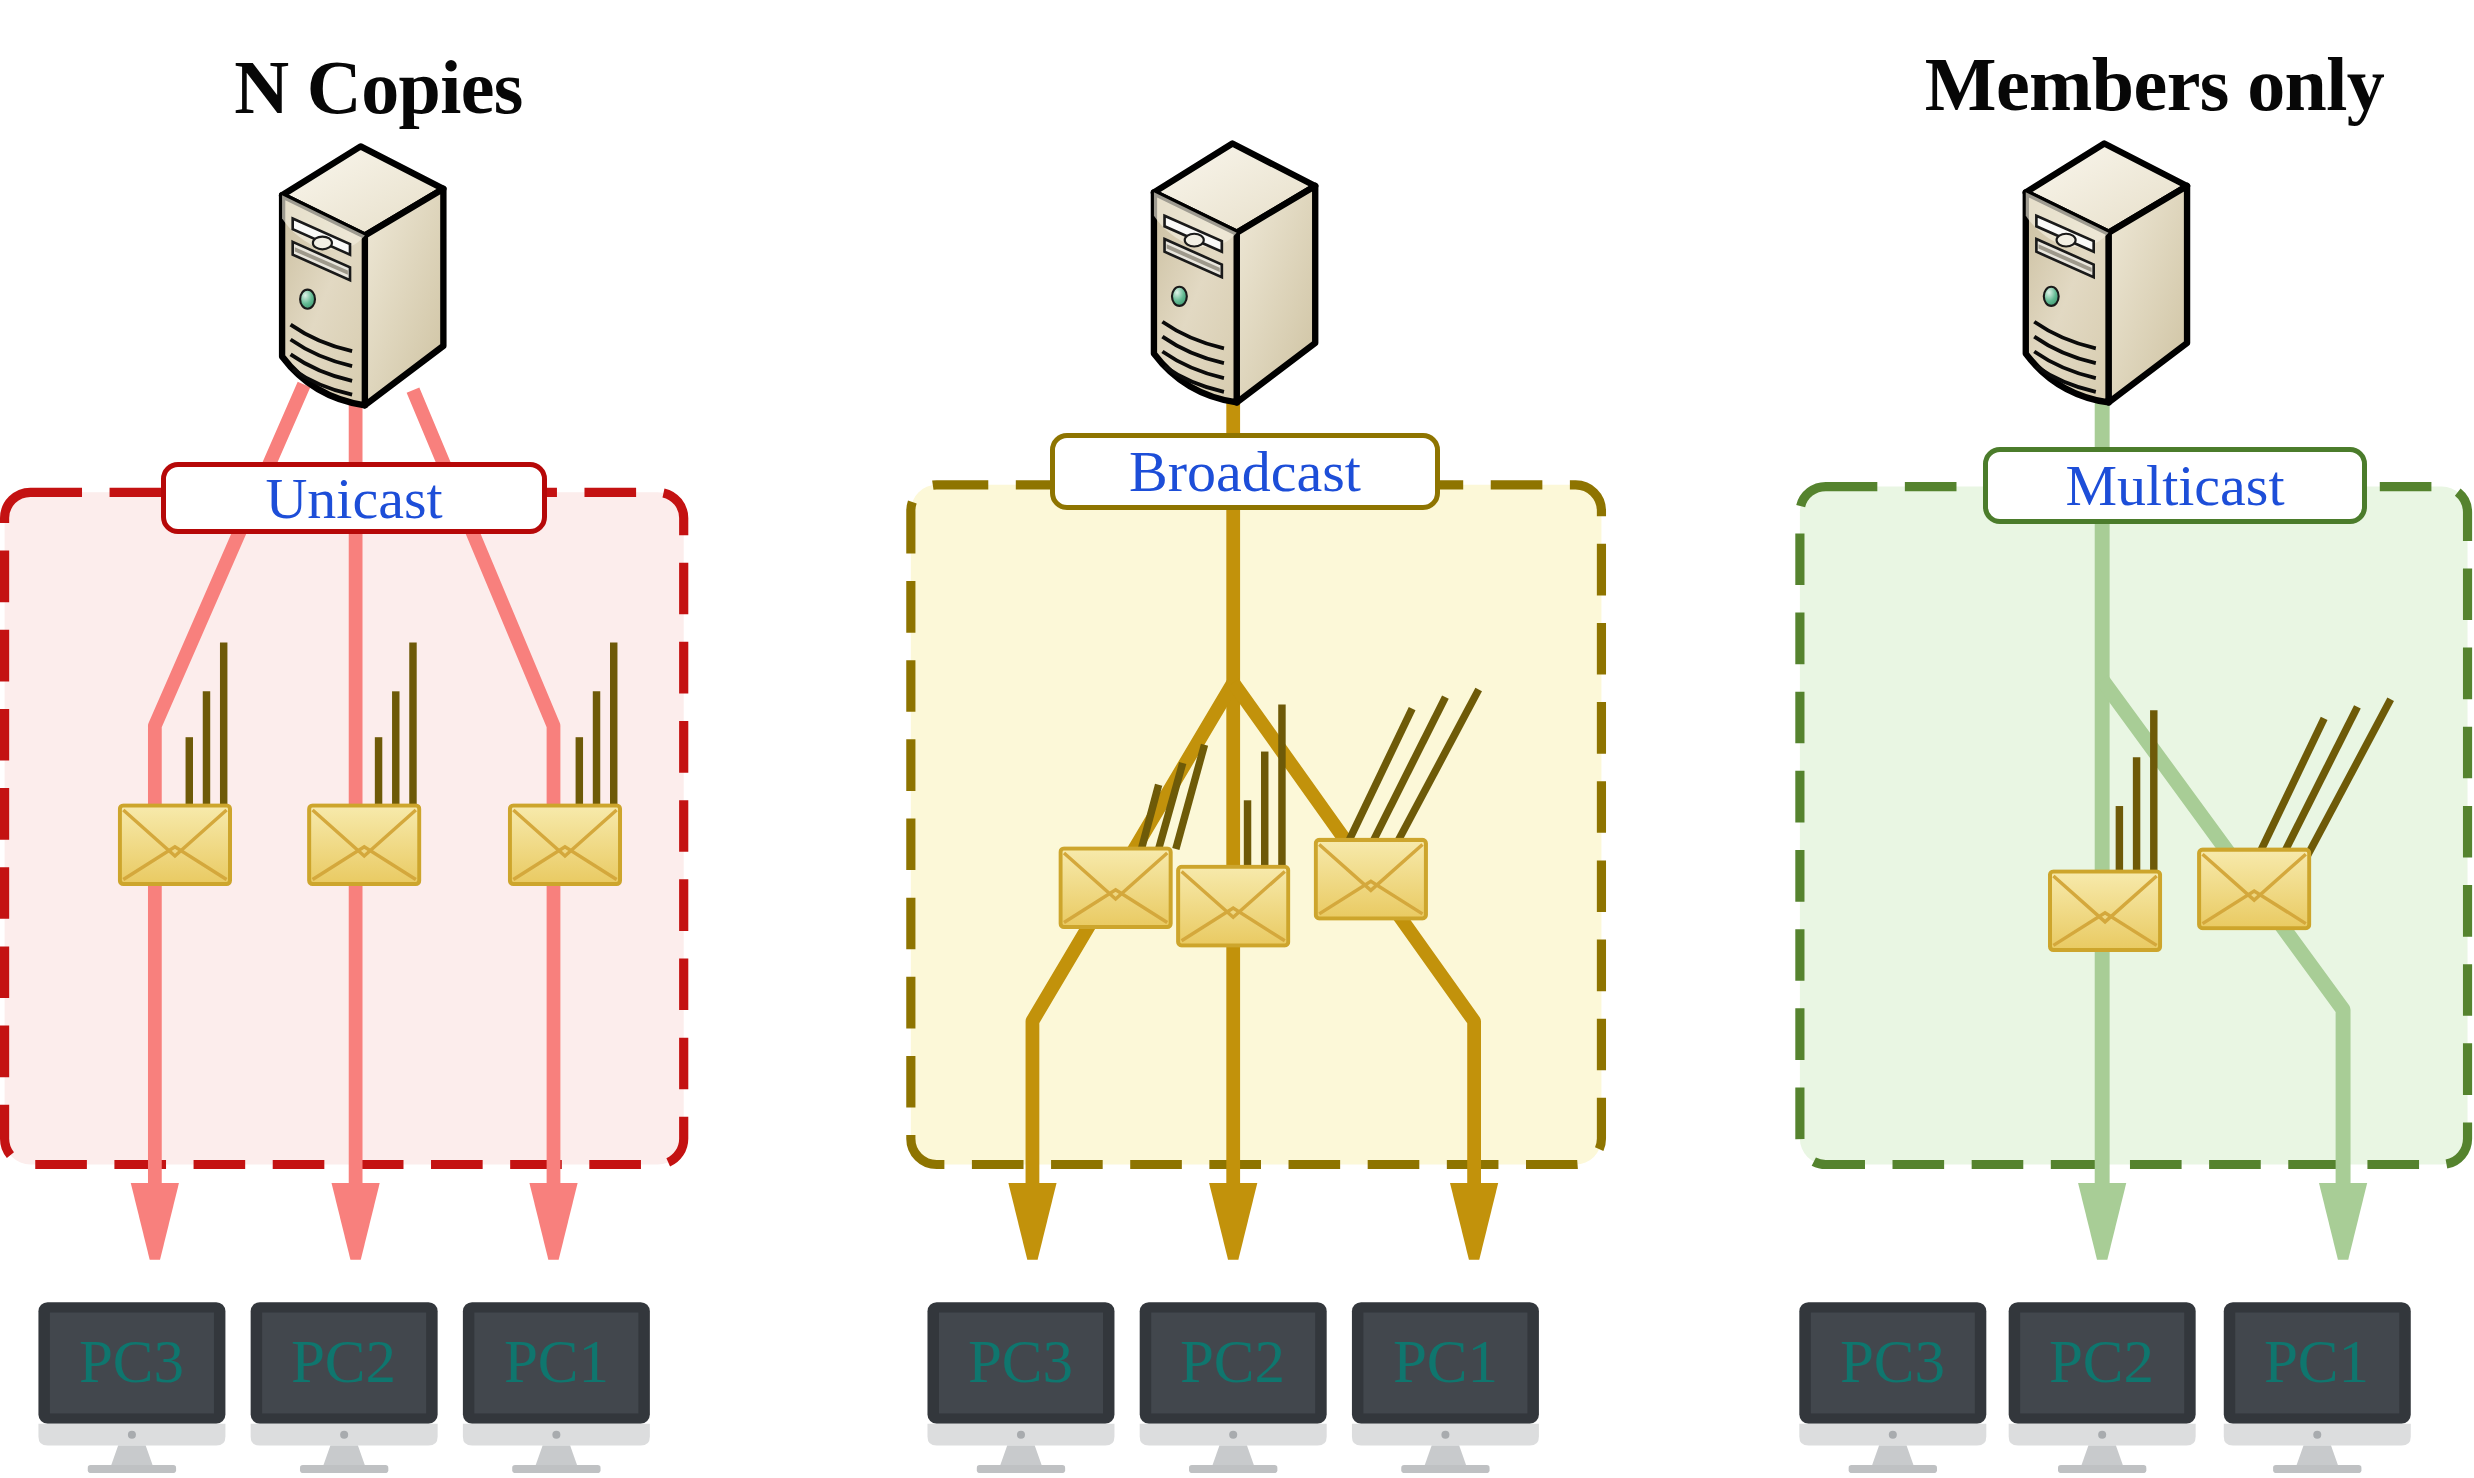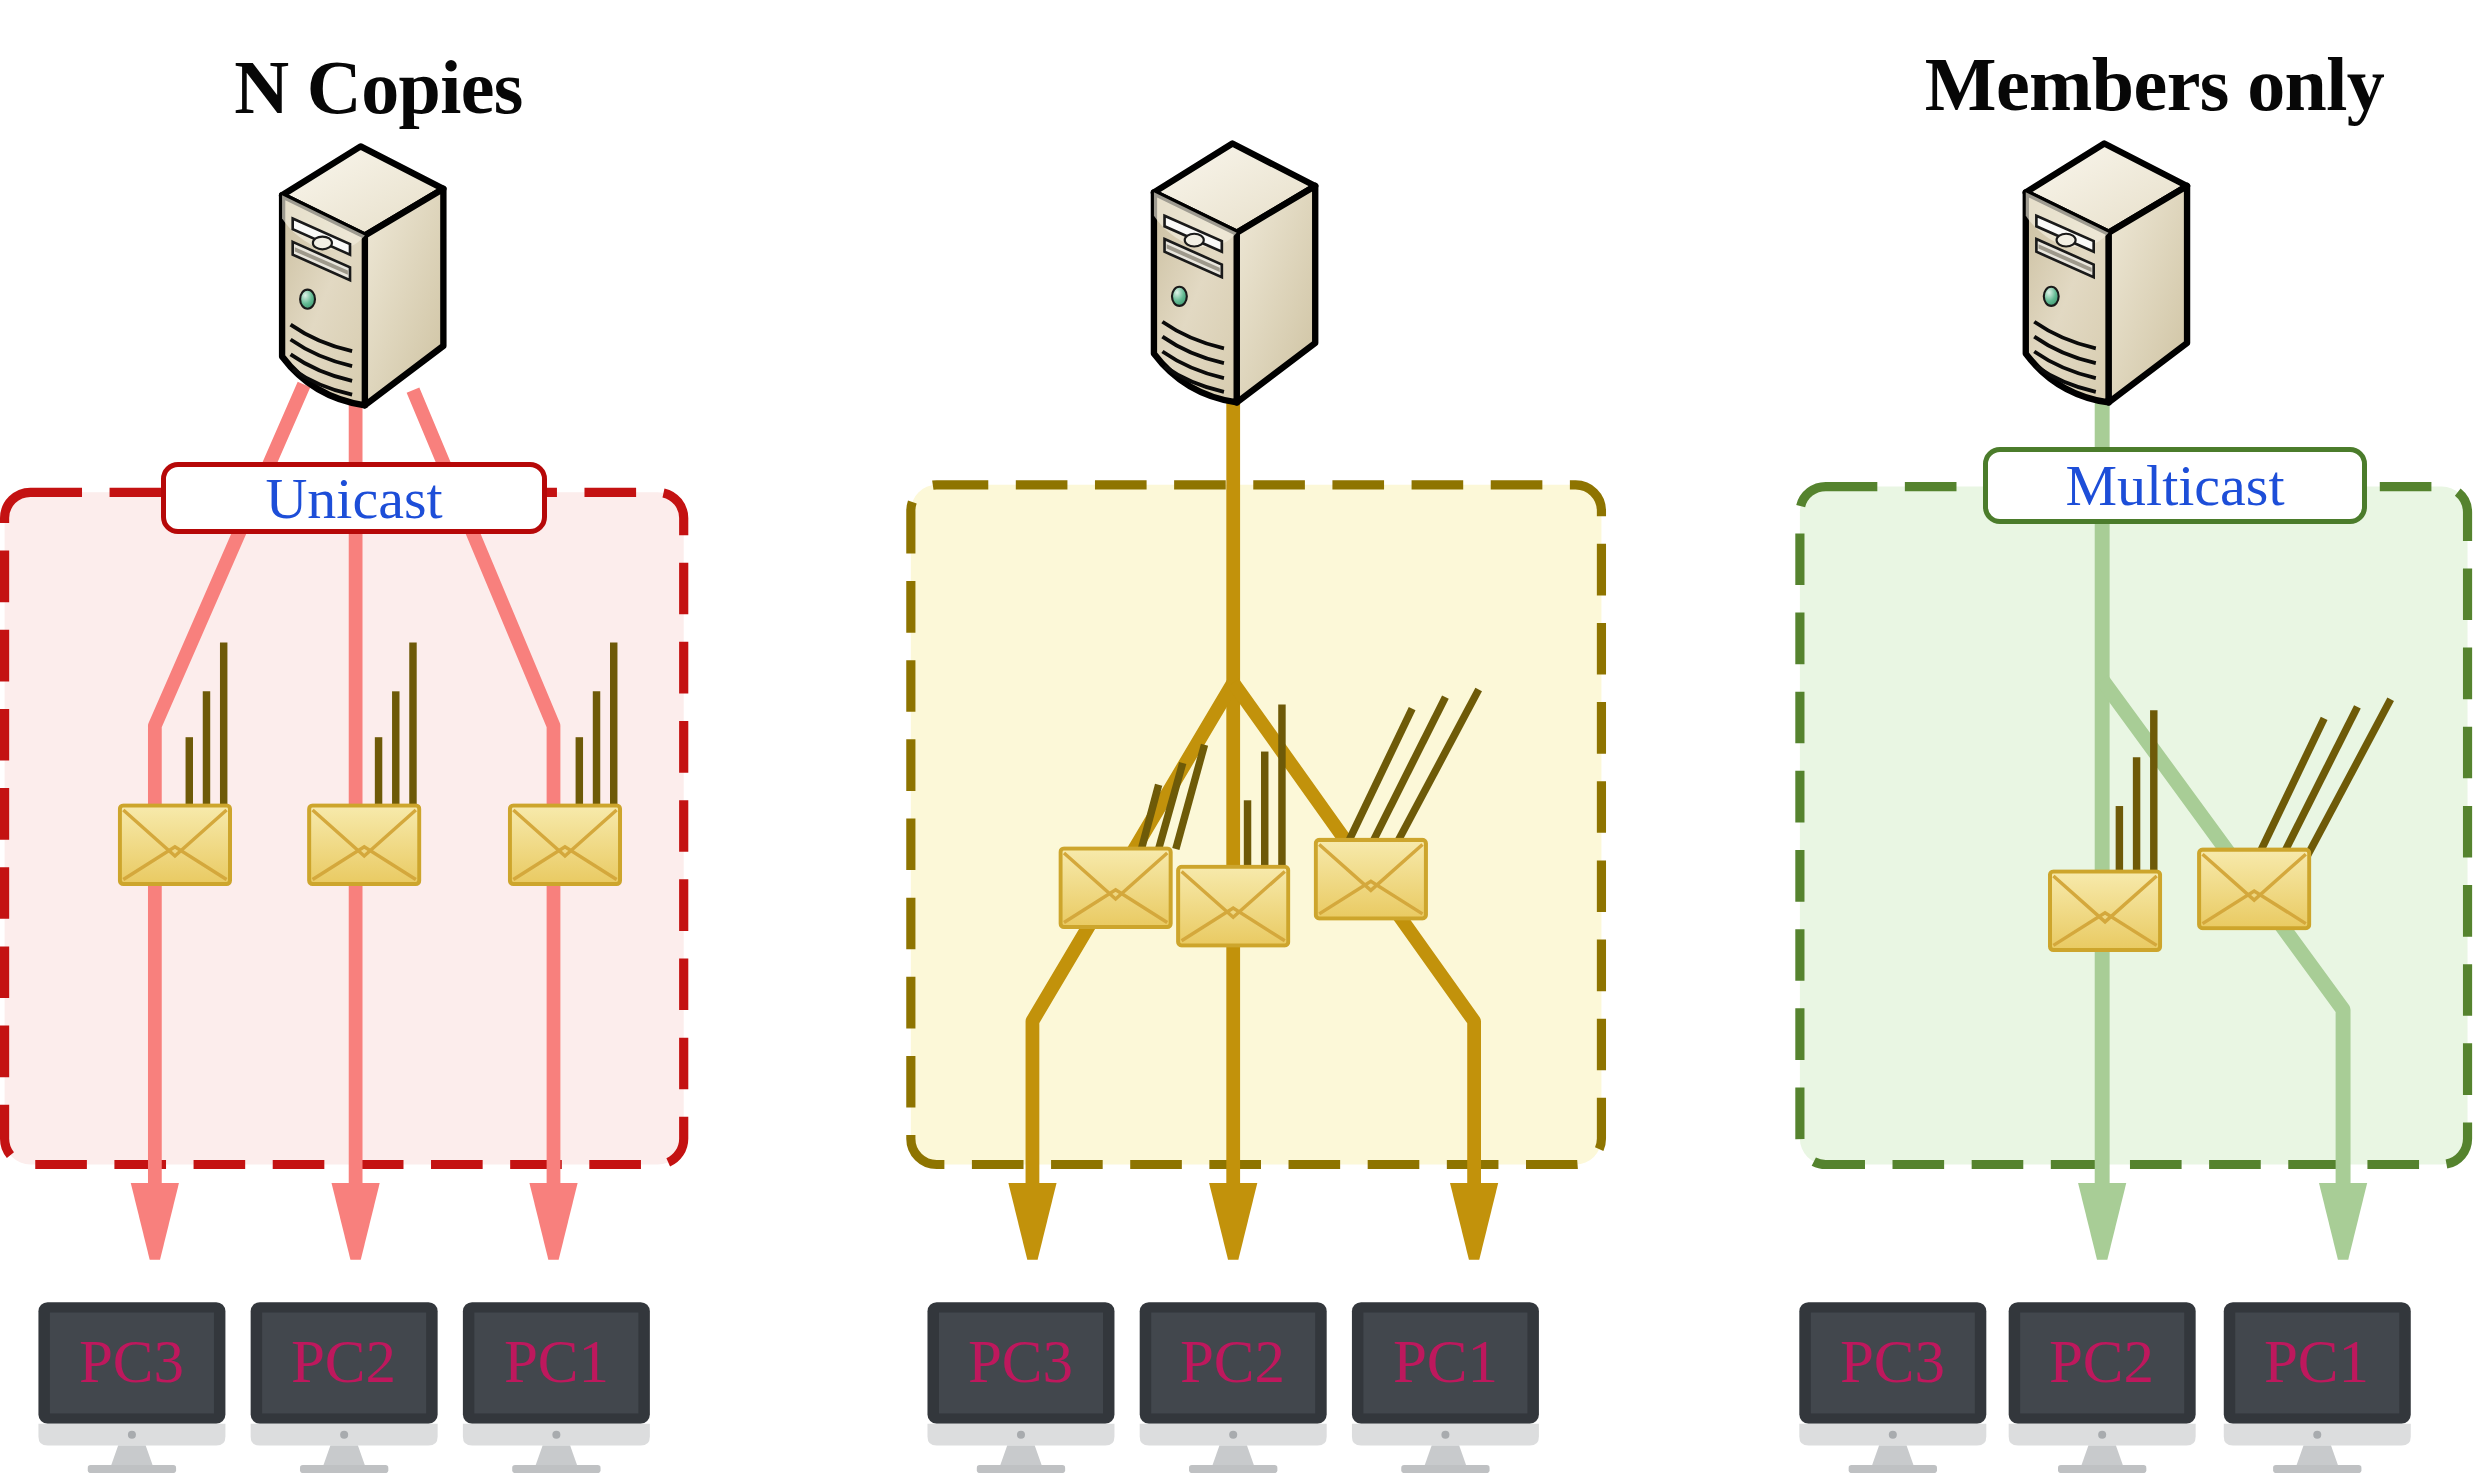--- a/index.html
+++ b/index.html
@@ -34,21 +34,21 @@
     box-sizing:border-box;
   }
   #badge-1{left:161px;top:462px;width:386px;height:72px;border:5.7px solid #B60808;}
   #badge-2{left:1050px;top:433px;width:390px;height:77px;border:5.7px solid #8E7400;}
   #badge-3{left:1983px;top:447px;width:384px;height:77px;border:5.7px solid #4B7C2B;text-align:center;}
   .pc-label{
     position:absolute;
     width:189px;
     text-align:center;
     font-size:61px;
-    color:#be185d;
+    color:#0f766e;
     line-height:86px;
     height:86px;
   }
 </style>
 </head>
 <body>
 
 <div class="canvas">
 
   <svg class="layer" viewBox="0 0 4315 2578">
@@ -196,20 +196,21 @@
       <use href="#monitor" x="3135" y="2268" width="330" height="300"></use>
       <use href="#monitor" x="3500" y="2268" width="330" height="300"></use>
       <use href="#monitor" x="3875" y="2268" width="330" height="300"></use>
     </g>
   </svg>
 
   <div class="col-title" id="title-1">N Copies</div>
   <div class="col-title" id="title-3">Members only</div>
 
   <div class="cast-badge" id="badge-1">Unicast</div>
+  <div class="cast-badge" id="badge-2">Broadcast</div>
   <div class="cast-badge" id="badge-3">Multicast</div>
 
   <div class="pc-label" style="left:37px;top:1319px;">PC3</div>
   <div class="pc-label" style="left:249px;top:1319px;">PC2</div>
   <div class="pc-label" style="left:462px;top:1319px;">PC1</div>
 
   <div class="pc-label" style="left:926px;top:1319px;">PC3</div>
   <div class="pc-label" style="left:1138px;top:1319px;">PC2</div>
   <div class="pc-label" style="left:1351px;top:1319px;">PC1</div>
 

